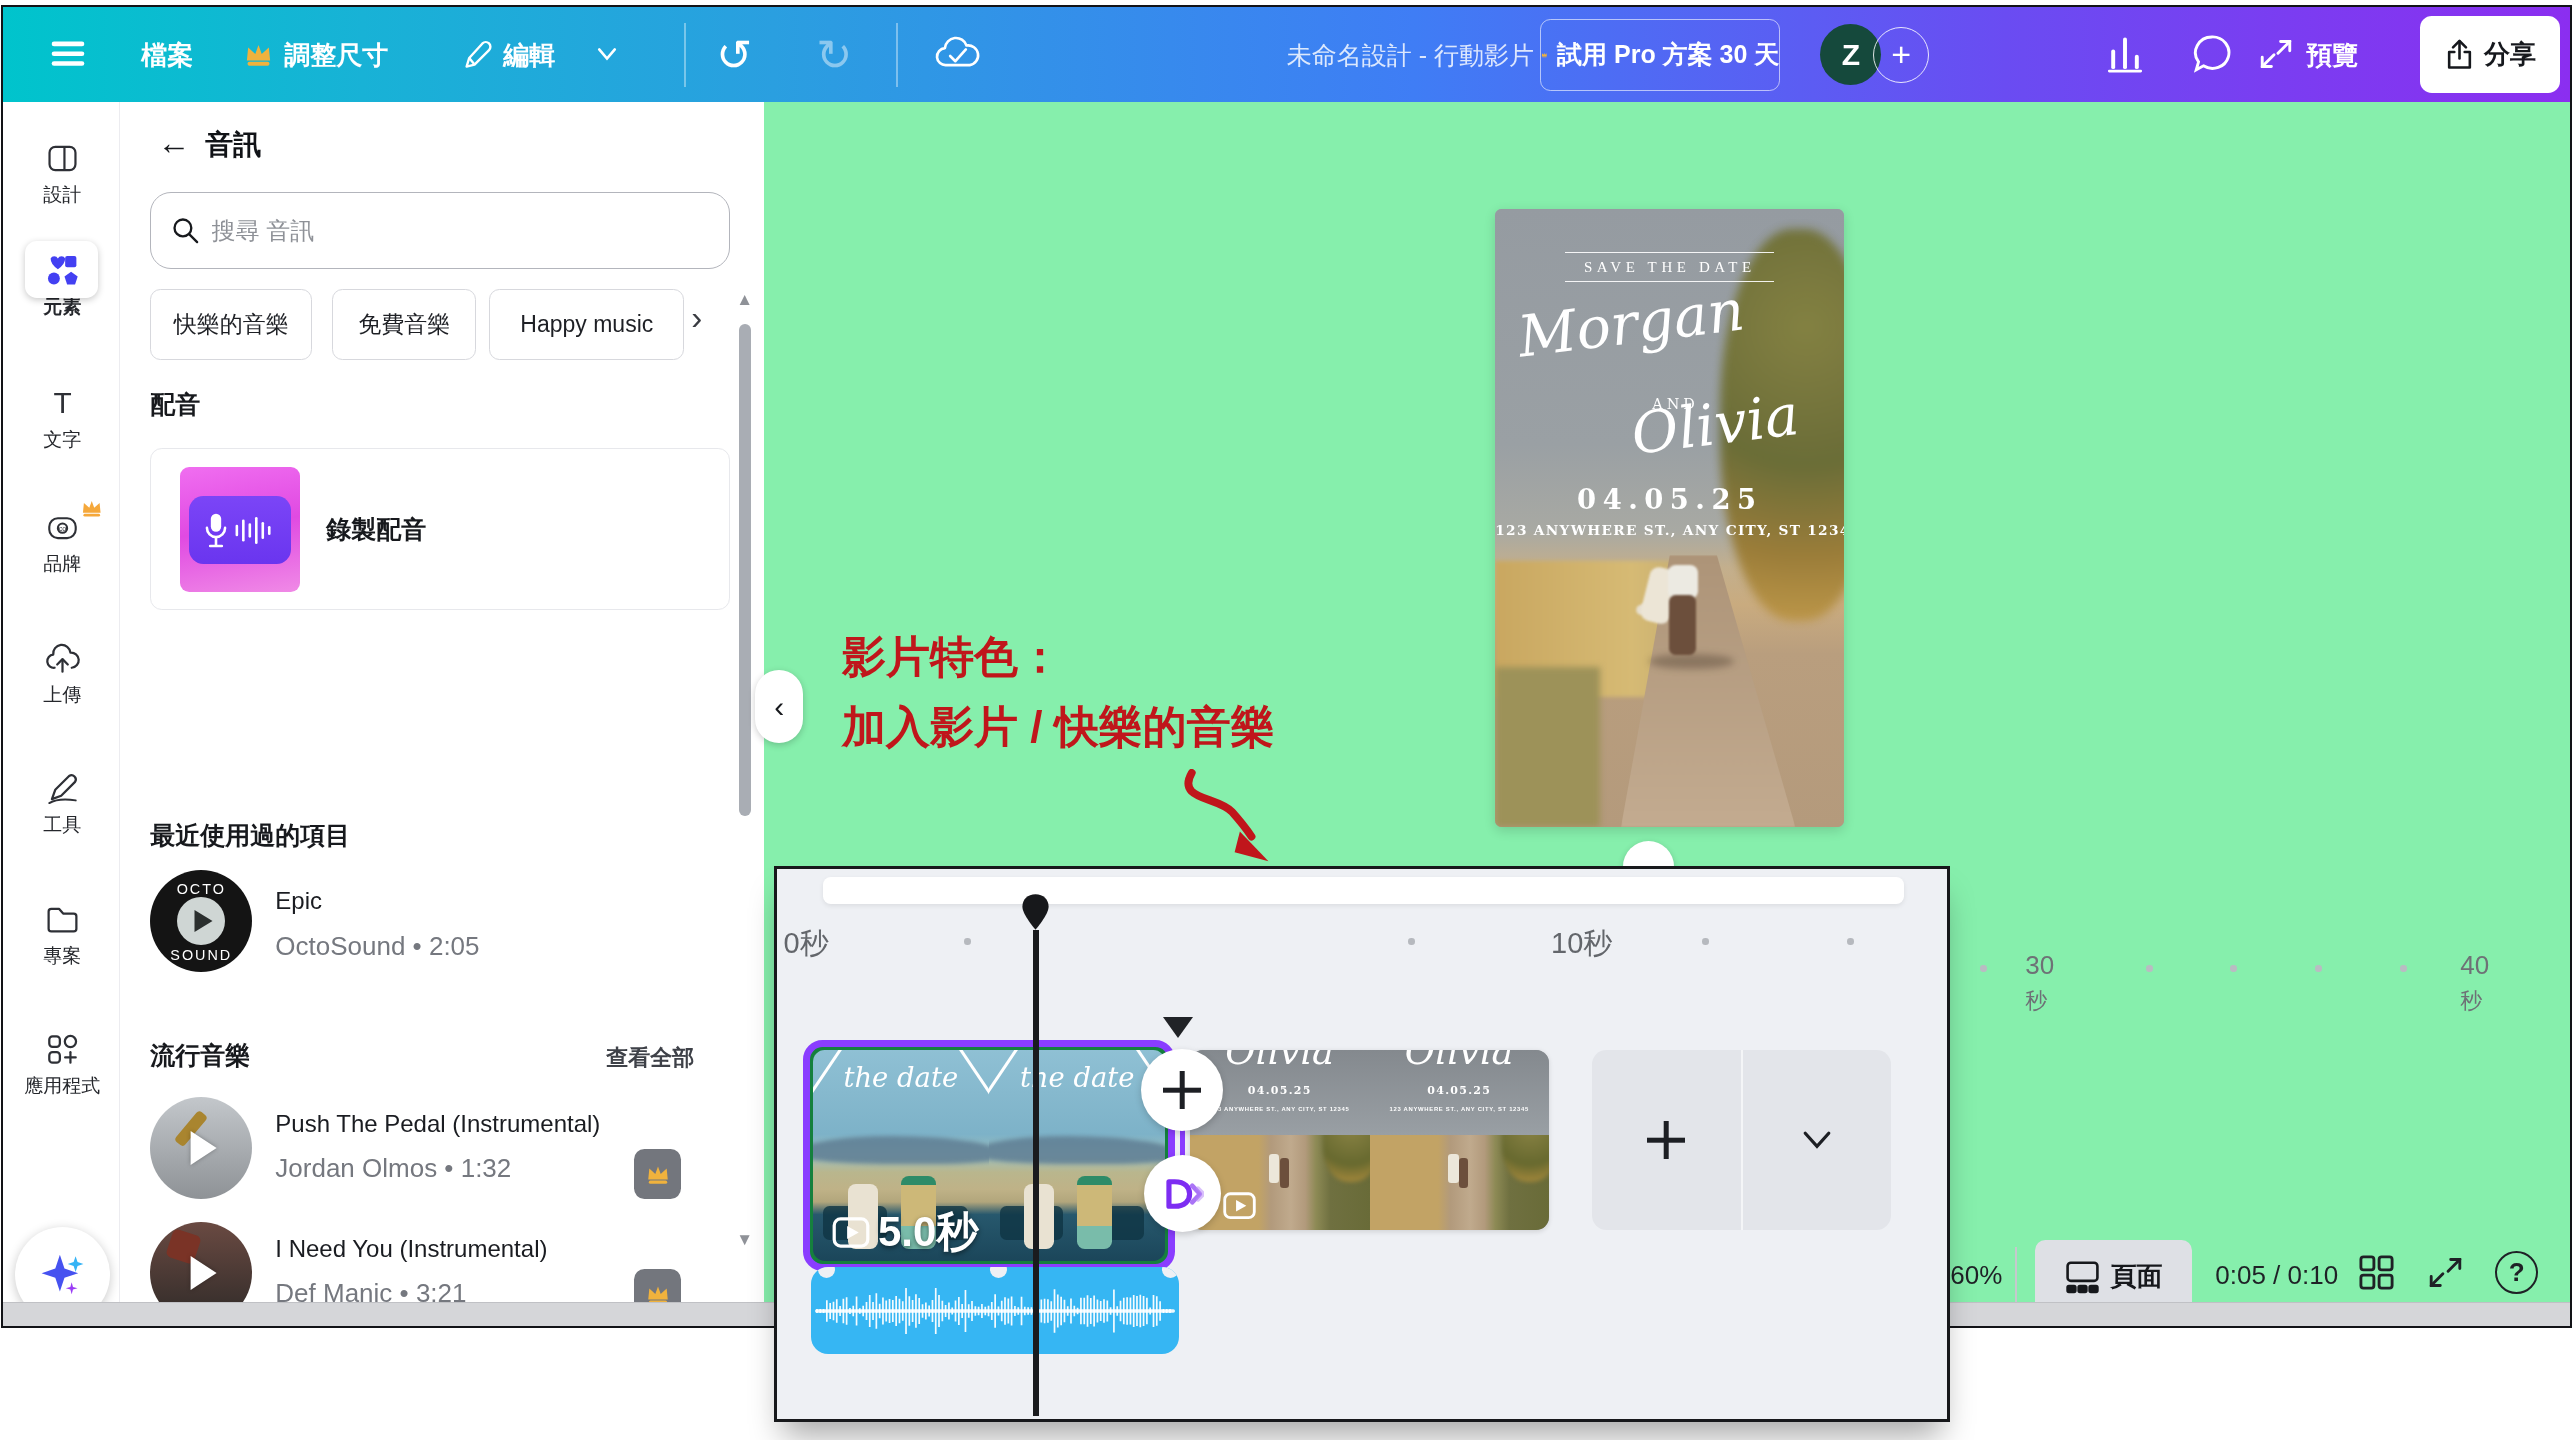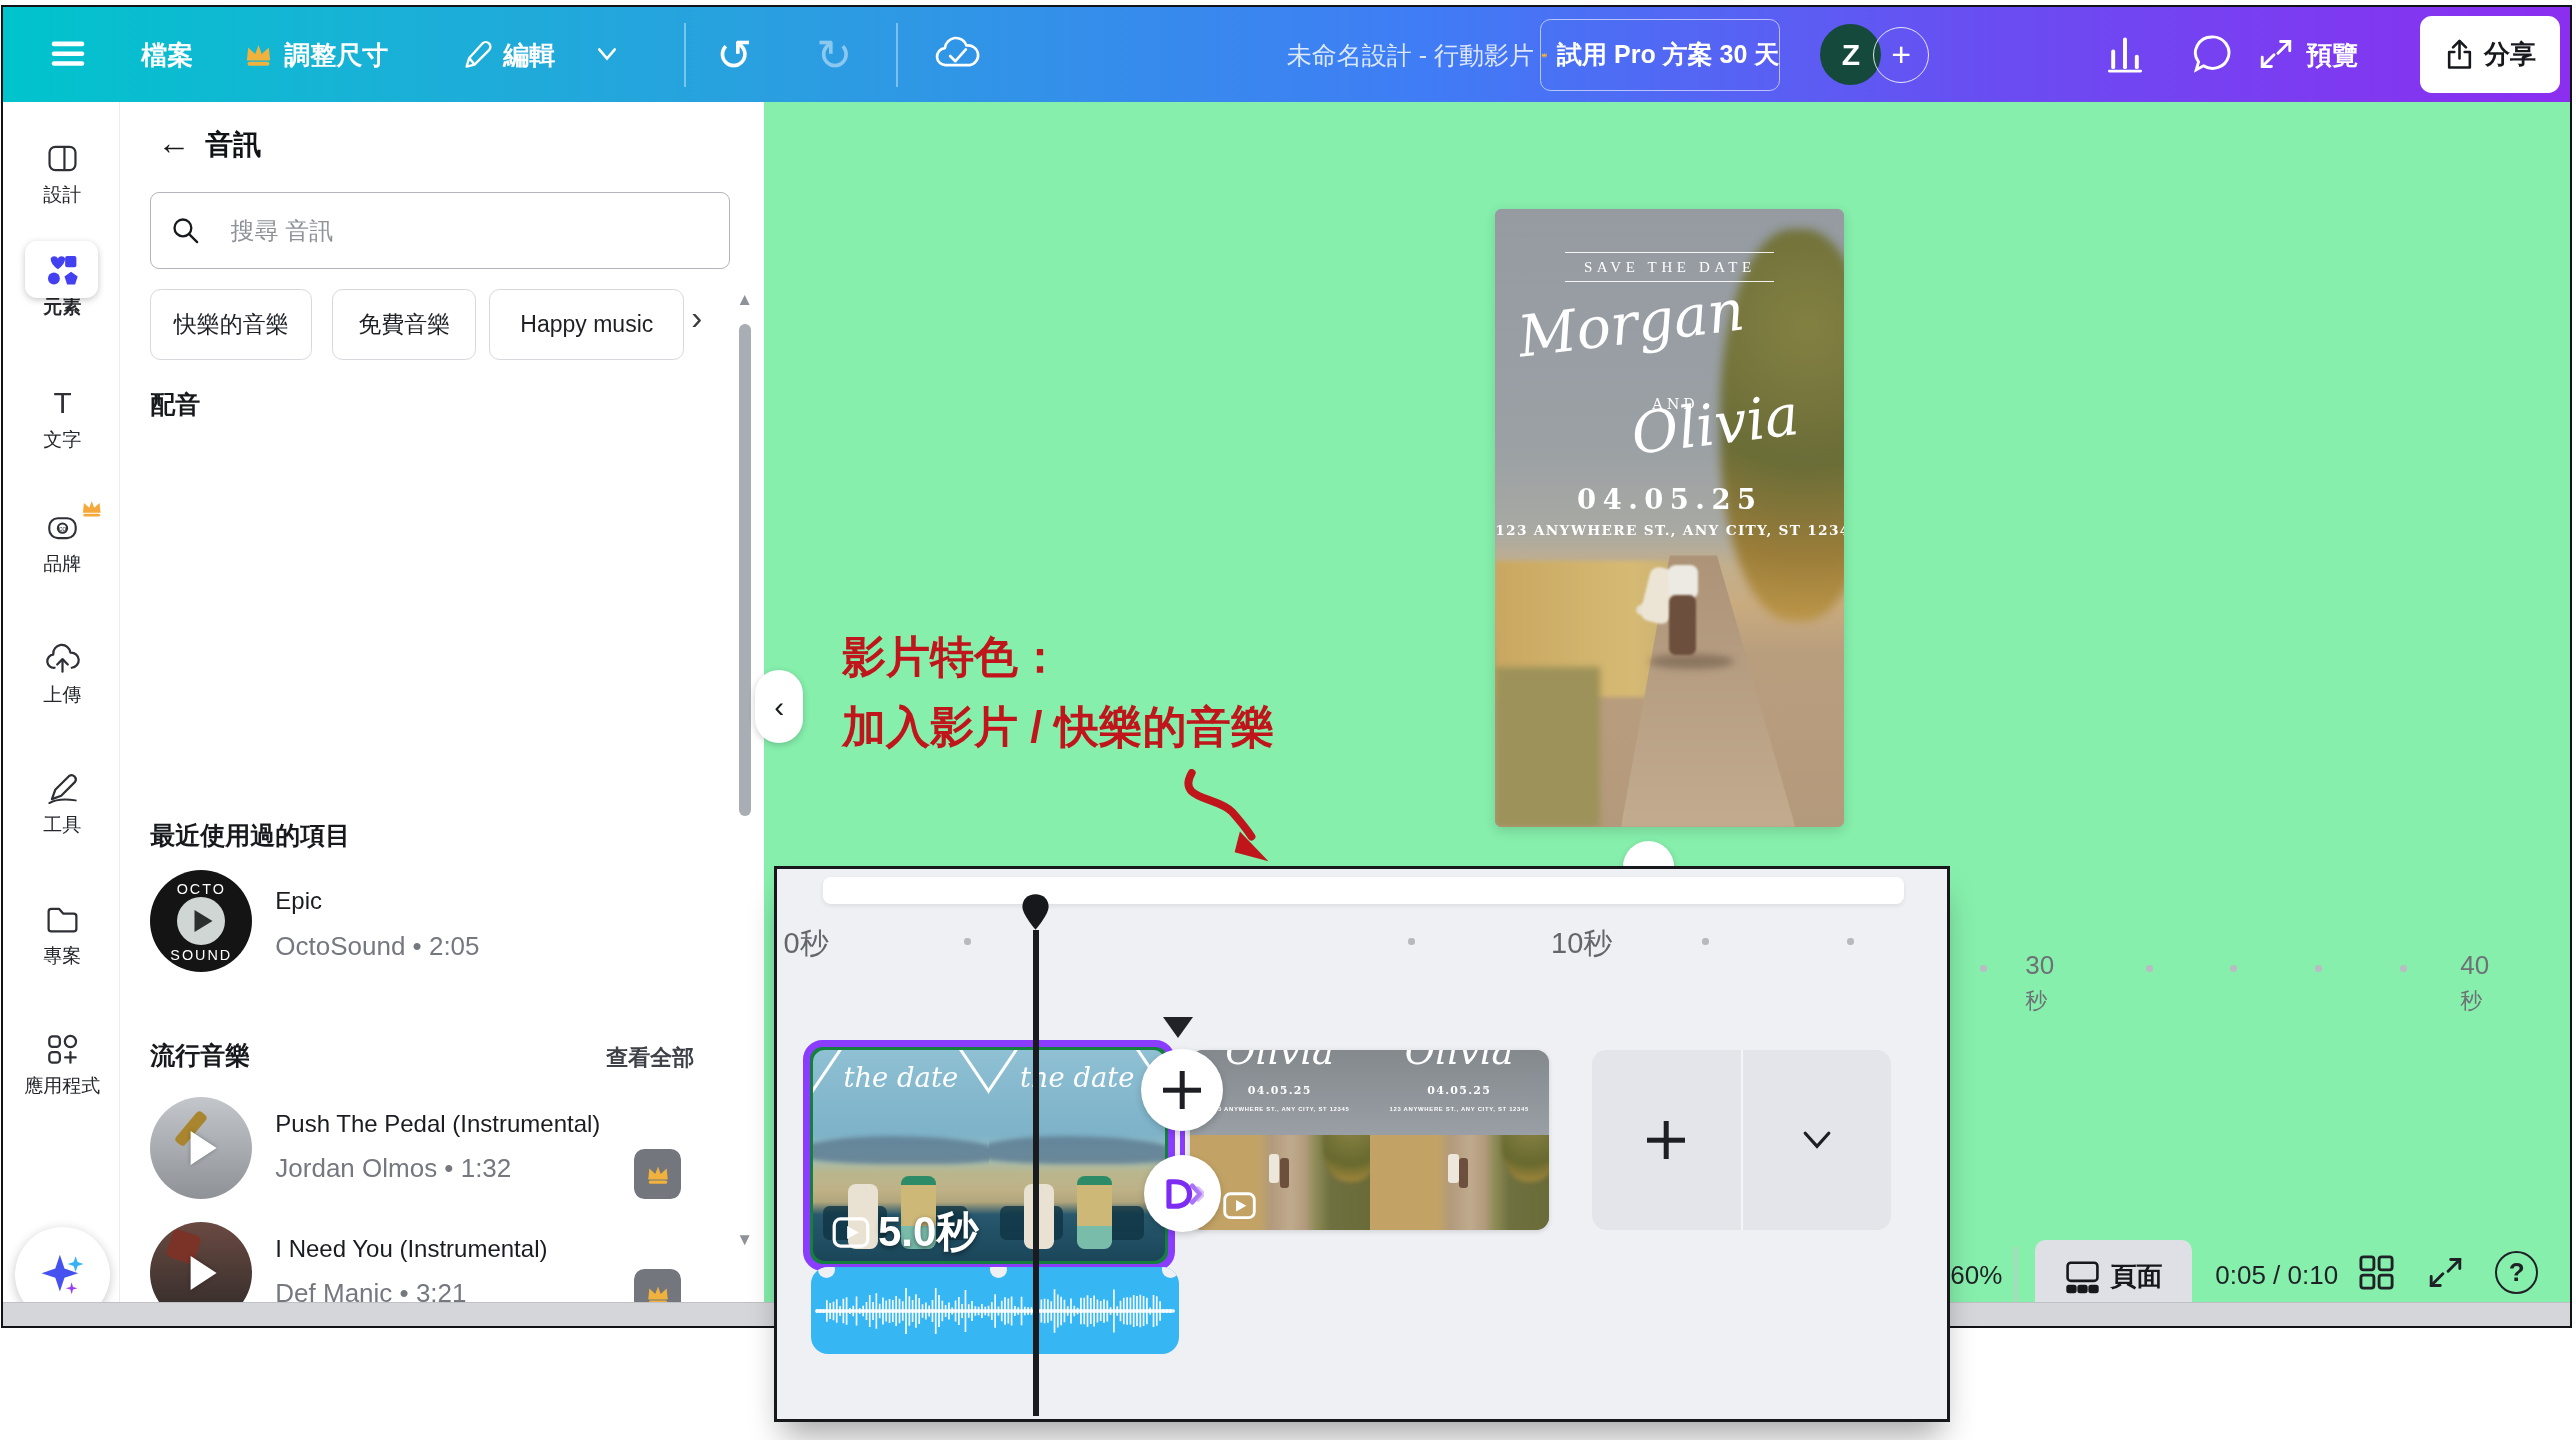--- a/index.html
+++ b/index.html
@@ -26,21 +26,21 @@
   .side-item{position:absolute;left:0;width:118px;text-align:center;cursor:pointer}
   .side-ic{height:38px;display:flex;align-items:center;justify-content:center}
   .side-lb{margin-top:5.2px;font-size:19px;color:#25272c;font-weight:500}
   .active-tile{position:absolute;left:22px;top:-10.4px;width:73px;height:57px;background:#fff;border-radius:11.8px;box-shadow:0 2px 7.8px rgba(0,0,0,.22)}
   .sparkle-btn{position:absolute;left:11.8px;top:1125px;width:95px;height:95px;border-radius:50%;background:#fff;box-shadow:0 2.6px 10.4px rgba(0,0,0,.22);display:flex;align-items:center;justify-content:center}
 
   
   .panel{position:absolute;left:116px;top:95px;width:645px;height:1200px;background:#fff;border-left:0.7px solid #ececf0;overflow:hidden}
   .pn-title{position:absolute;left:85px;top:23.5px;font-size:28px;font-weight:700;color:#111317}
   .back-arr{position:absolute;left:37px;top:22px;font-size:33px;color:#17191d}
-  .search-box{position:absolute;left:30px;top:90px;width:580px;height:77px;border:1.3px solid #b3b5bc;border-radius:9px;background:#fff;display:flex;align-items:center;gap:30px;padding:0 18.3px}
+  .search-box{position:absolute;left:30px;top:90px;width:580px;height:77px;border:1.3px solid #b3b5bc;border-radius:21px;background:#fff;display:flex;align-items:center;gap:11px;padding:0 18.3px}
   .search-box input{border:none;outline:none;font-size:24px;color:#17191d;width:457px;background:transparent}
   .search-box input::placeholder{color:#8e9197}
   .chip{position:absolute;top:187px;height:71px;border:1.3px solid #d7d8dd;border-radius:10.4px;background:#fff;display:flex;align-items:center;justify-content:center;font-size:23px;color:#1e2025;white-space:nowrap}
   .sec-h{position:absolute;font-size:25px;font-weight:700;color:#17191d}
   .vcard{position:absolute;left:30px;width:580px;height:162px;border:1.3px solid #e7e8ec;border-radius:11.8px;background:#fff}
   .vthumb{position:absolute;left:29px;top:18.3px;width:120px;height:125px;border-radius:9.1px;overflow:hidden}
   .vlabel{position:absolute;left:175px;top:50%;transform:translateY(-50%);font-size:25px;font-weight:600;color:#17191d;white-space:nowrap}
   .track-title{position:absolute;font-size:24px;color:#1a1c21;white-space:nowrap}
   .track-meta{position:absolute;font-size:26px;color:#75787f;white-space:nowrap}
   .av-circ{position:absolute;width:102px;height:102px;border-radius:50%;overflow:hidden}
@@ -321,20 +321,41 @@
     <div class="chip" style="left:212px;width:144px">
         <span>免費音樂</span>
       </div>
     <div class="chip" style="left:369px;width:195px">
         <span>Happy music</span>
       </div>
     <div class="abs" style="left:571px;top:197px;font-size:33px;color:#3a3c42">›</div>
 
     <div class="sec-h" style="left:30px;top:286px">配音</div>
 
+    <div class="vcard" style="top:346px">
+      <div class="vthumb" style="background:linear-gradient(170deg,#f06ef0 0%,#e04ae2 48%,#f08ae6 100%)">
+        <div style="position:absolute;left:9.1px;top:29px;width:102px;height:68px;border-radius:14.4px;background:linear-gradient(180deg,#7b45f7,#6a35ef);display:flex;align-items:center;justify-content:center;gap:6.5px">
+          <svg width="22" height="37" viewBox="0 0 34 56" fill="none" stroke="#fff" stroke-width="4" stroke-linecap="round">
+              <rect x="9" y="2" width="16" height="28" rx="8" fill="#fff" stroke="none"></rect>
+              <path d="M3,24 a14,14 0 0,0 28,0"></path>
+              <line x1="17" y1="40" x2="17" y2="50"></line>
+              <line x1="8" y1="52" x2="26" y2="52"></line>
+            </svg>
+          <svg width="42" height="35" viewBox="0 0 64 54" stroke="#fff" stroke-width="4" stroke-linecap="round">
+              <line x1="4" y1="20" x2="4" y2="34"></line>
+              <line x1="14" y1="12" x2="14" y2="42"></line>
+              <line x1="24" y1="18" x2="24" y2="36"></line>
+              <line x1="34" y1="8" x2="34" y2="46"></line>
+              <line x1="44" y1="16" x2="44" y2="38"></line>
+              <line x1="54" y1="22" x2="54" y2="32"></line>
+            </svg>
+        </div>
+      </div>
+      <div class="vlabel">錄製配音</div>
+    </div>
 
 
     <div class="sec-h" style="left:30px;top:717px">最近使用過的項目</div>
 
     <div>
       <div class="av-circ" style="left:30px;top:768px;background:#141414">
         <div style="position:absolute;top:10.4px;width:100%;text-align:center;color:#fff;font-size:14.4px;letter-spacing:2px">OCTO</div>
         <div style="position:absolute;left:50%;top:50%;transform:translate(-50%,-50%);width:48px;height:48px;border-radius:50%;background:#cfd6d4"></div>
         <div style="position:absolute;left:50%;top:50%;transform:translate(-36%,-50%);width:0;height:0;border-left:18.3px solid #2b2f2e;border-top:11.8px solid transparent;border-bottom:11.8px solid transparent"></div>
         <div style="position:absolute;bottom:9.1px;width:100%;text-align:center;color:#fff;font-size:14.4px;letter-spacing:2px">SOUND</div>

